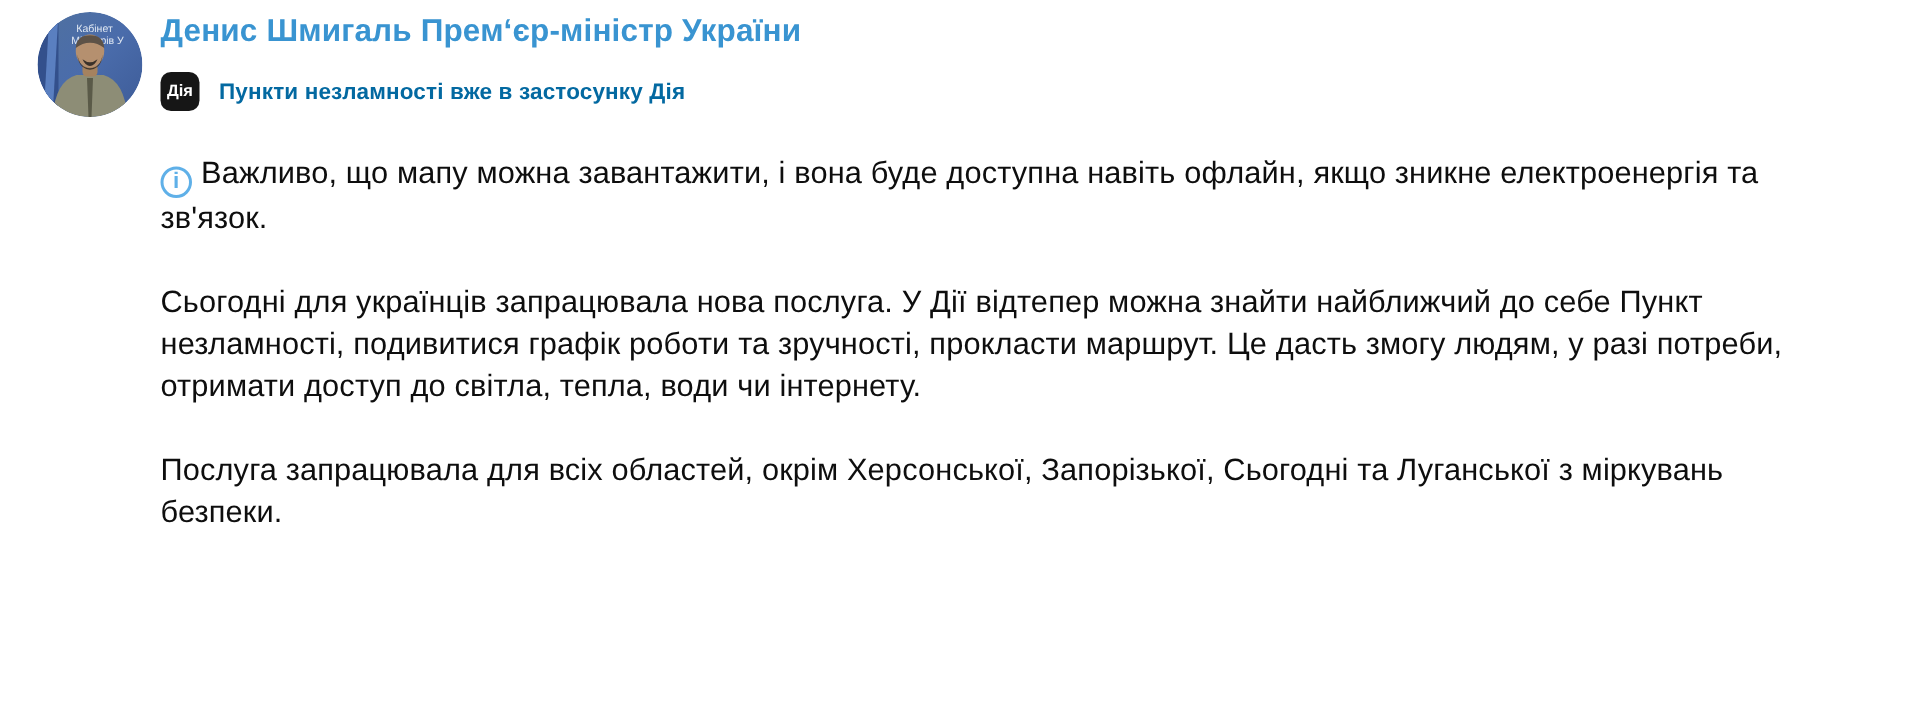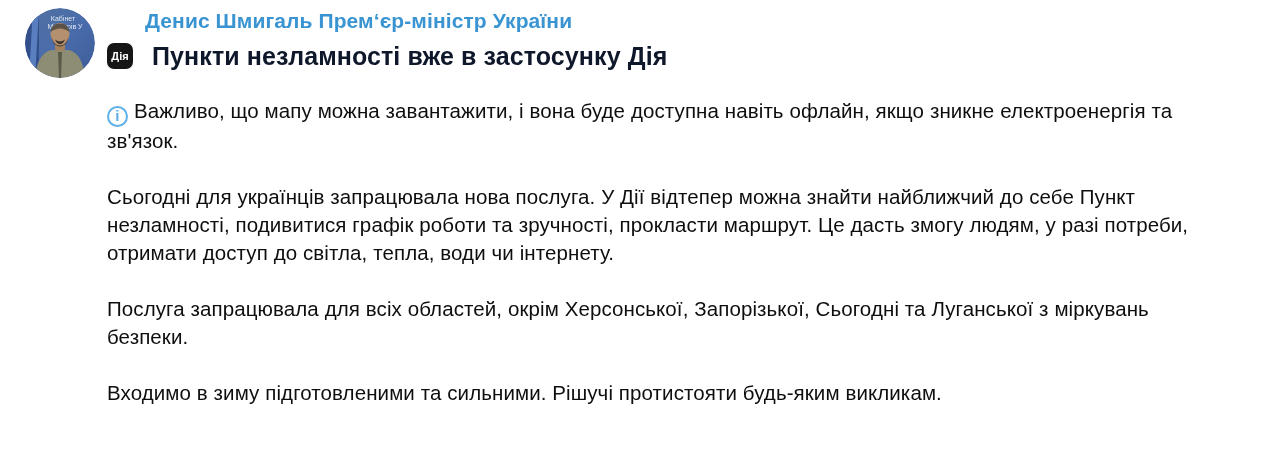--- a/index.html
+++ b/index.html
@@ -35,45 +35,44 @@
     width: 1110px;
   }
   .author-name {
     color: #3994d1;
     font-size: 21px;
     font-weight: 600;
     line-height: 26px;
     letter-spacing: 0.1px;
     cursor: pointer;
     display: inline-block;
-    margin-left: 38px;
   }
   .title-row {
-    margin-top: 8px;
+    margin-top: 13px;
     display: flex;
     align-items: center;
-    gap: 19px;
+    gap: 13px;
     height: 28px;
   }
   .dia-badge {
     width: 26px;
     height: 26px;
     background: #161616;
     border-radius: 7px;
     color: #ffffff;
     font-size: 11px;
     font-weight: 700;
     display: inline-flex;
     align-items: center;
     justify-content: center;
     flex: 0 0 auto;
   }
   .title-text {
-    color: #0f172a;
-    font-size: 25px;
+    color: #0369a1;
+    font-size: 15px;
     font-weight: 700;
     letter-spacing: 0.1px;
   }
   .body-text {
     margin-top: 27px;
   }
   .body-text p {
     margin: 0 0 28px 0;
     color: #0e0e0e;
     font-size: 20.5px;
@@ -143,17 +142,16 @@
       <span class="title-text">Пункти незламності вже в застосунку Дія</span>
     </div>
 
     <div class="body-text">
       <p><span class="info-icon">i</span><span>Важливо, що мапу можна завантажити, і вона буде доступна навіть офлайн, якщо зникне електроенергія та зв'язок.</span></p>
 
       <p>Сьогодні для українців запрацювала нова послуга. У Дії відтепер можна знайти найближчий до себе Пункт незламності, подивитися графік роботи та зручності, прокласти маршрут. Це дасть змогу людям, у разі потреби, отримати доступ до світла, тепла, води чи інтернету.</p>
 
       <p>Послуга запрацювала для всіх областей, окрім Херсонської, Запорізької, Сьогодні та Луганської з міркувань безпеки.</p>
 
-      <p>Входимо в зиму підготовленими та сильними. Рішучі протистояти будь-яким викликам.</p>
     </div>
   </div>
 
 </div>
 
 </body></html>

